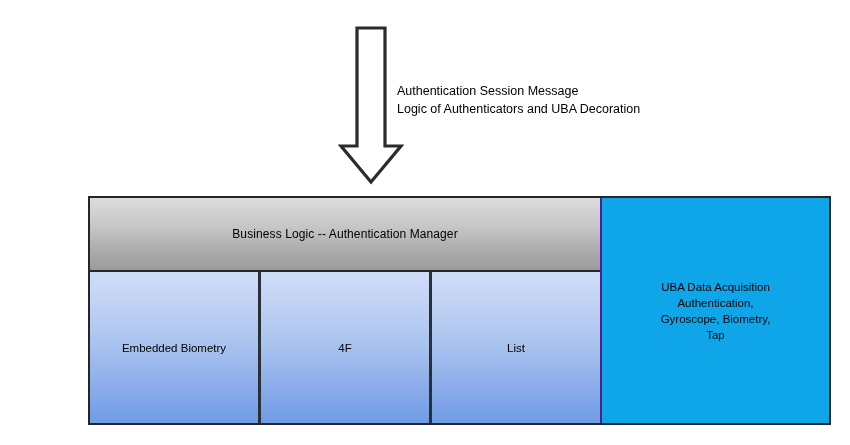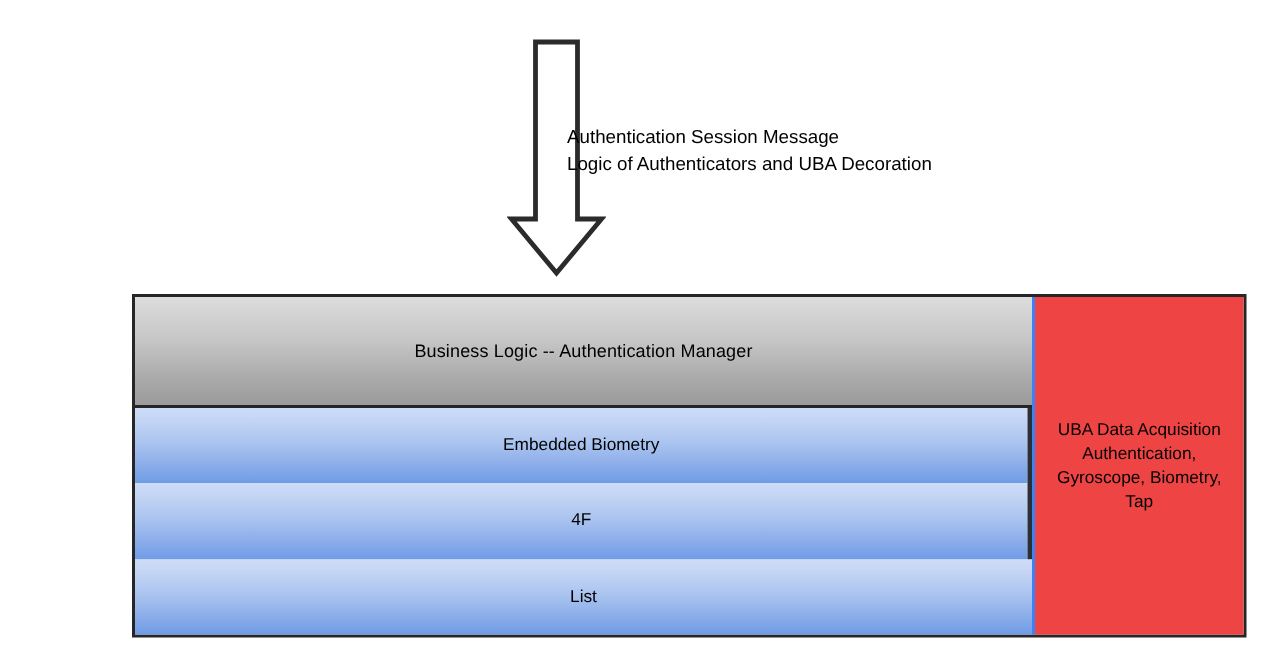--- a/index.html
+++ b/index.html
@@ -21,21 +21,21 @@
     position: absolute;
     left: 338px;
     top: 26px;
     width: 66px;
     height: 160px;
   }
 
   
   #arrow-label {
     position: absolute;
-    left: 378px;
+    left: 397px;
     top: 82px;
     font-size: 12.5px;
     line-height: 18px;
     white-space: nowrap;
     color: #000000;
   }
   #arrow-label .line {
     display: block;
   }
 
@@ -48,46 +48,45 @@
     height: 229px;
     box-sizing: border-box;
     border: 2px solid #262626;
     background: #ffffff;
     display: flex;
     flex-direction: row;
   }
 
   
   #auth-stack {
-    width: 600px;
+    width: 512px;
     box-sizing: border-box;
     display: flex;
     flex-direction: column;
-    border-right: 2px solid #3b82f6;
+    border-right: 2px solid #4c1d95;
   }
 
   #business-logic-bar {
     height: 74px;
     box-sizing: border-box;
     border-bottom: 2px solid #262626;
     background: linear-gradient(to bottom, #dcdcdc 0%, #c6c6c6 40%, #a8a8a8 78%, #9b9b9b 100%);
     display: flex;
     align-items: center;
     justify-content: center;
   }
   #business-logic-bar .bar-label {
     font-size: 12px;
     color: #000000;
     letter-spacing: 0.1px;
   }
 
   #authenticator-row {
     flex: 1 1 auto;
     display: flex;
-    flex-direction: column;
   }
 
   .authenticator-cell {
     flex: 1 1 0;
     box-sizing: border-box;
     border-right: 3px solid #2b2f36;
     background: linear-gradient(to bottom, #cedcf7 0%, #c3d4f4 18%, #a9c3ef 48%, #89abe9 78%, #6f9ce7 100%);
     display: flex;
     align-items: center;
     justify-content: center;
@@ -97,21 +96,21 @@
   }
   .authenticator-cell .cell-label {
     font-size: 11.5px;
     color: #000000;
     text-align: center;
   }
 
   
   #uba-panel {
     flex: 1 1 auto;
-    background: #ef4444;
+    background: #0ea5e9;
     display: flex;
     align-items: center;
     justify-content: center;
     padding: 0 6px;
     box-sizing: border-box;
   }
   #uba-panel .uba-text {
     font-size: 11.5px;
     line-height: 16px;
     text-align: center;

